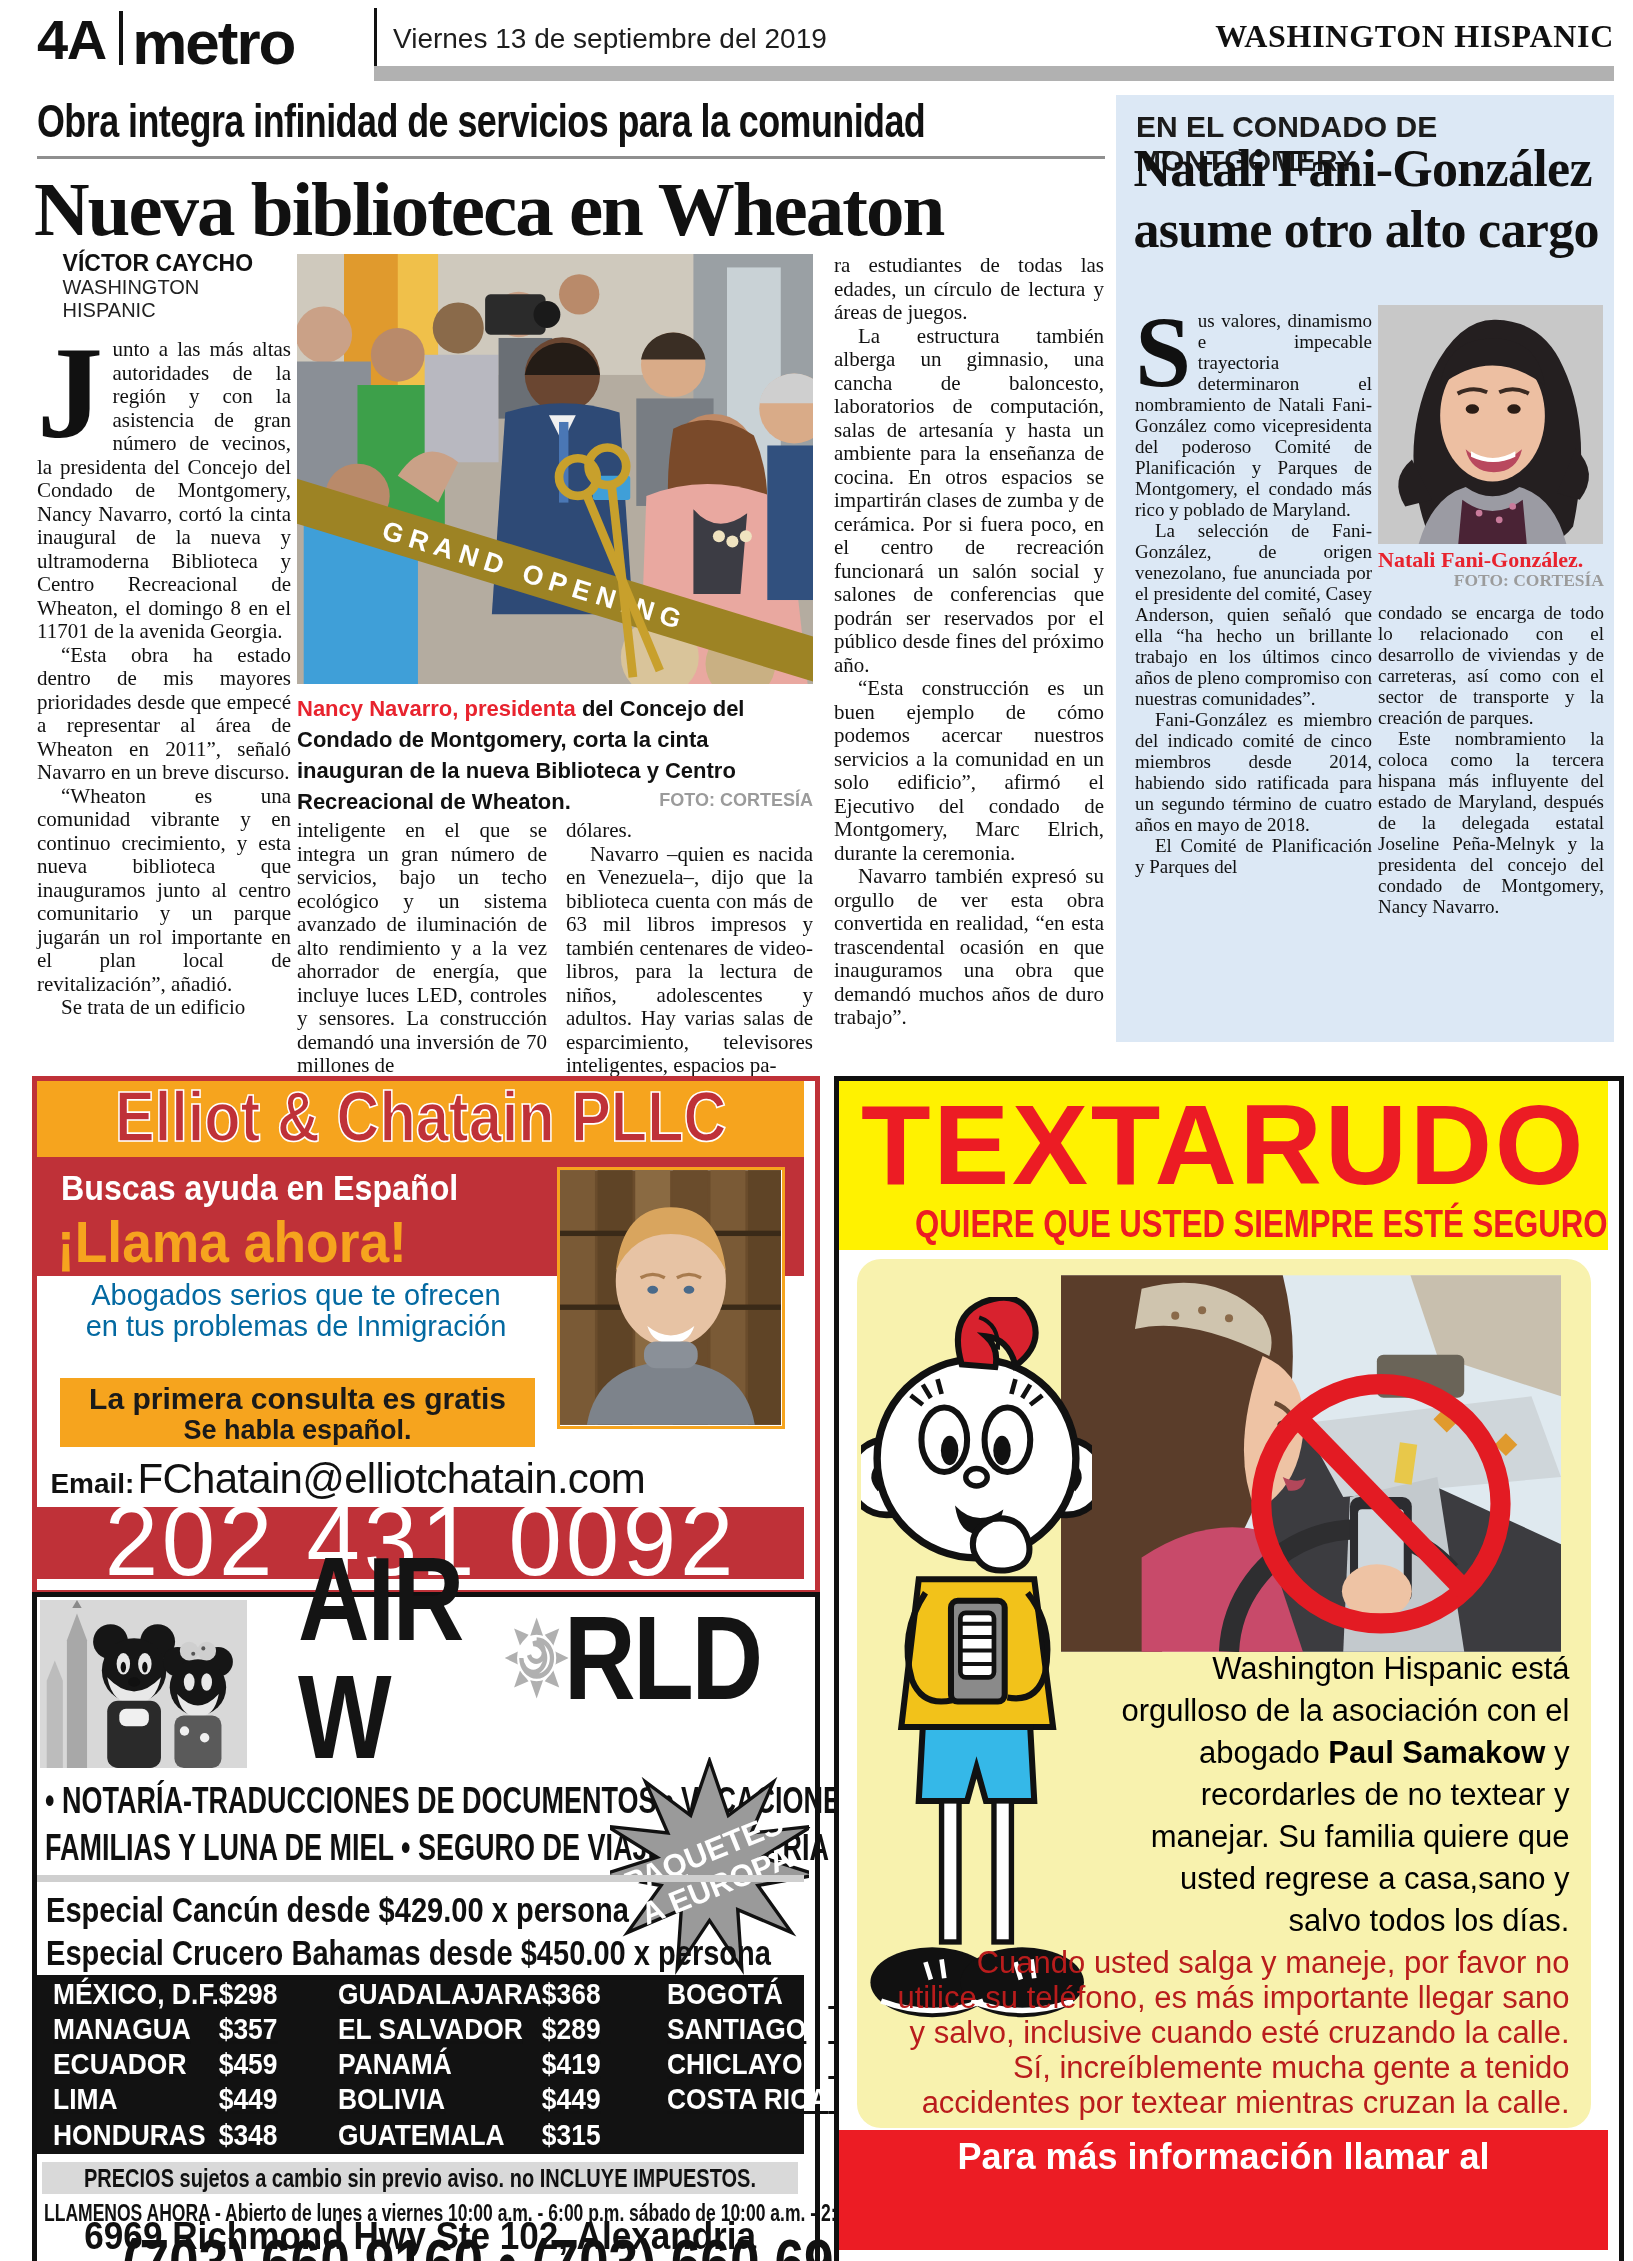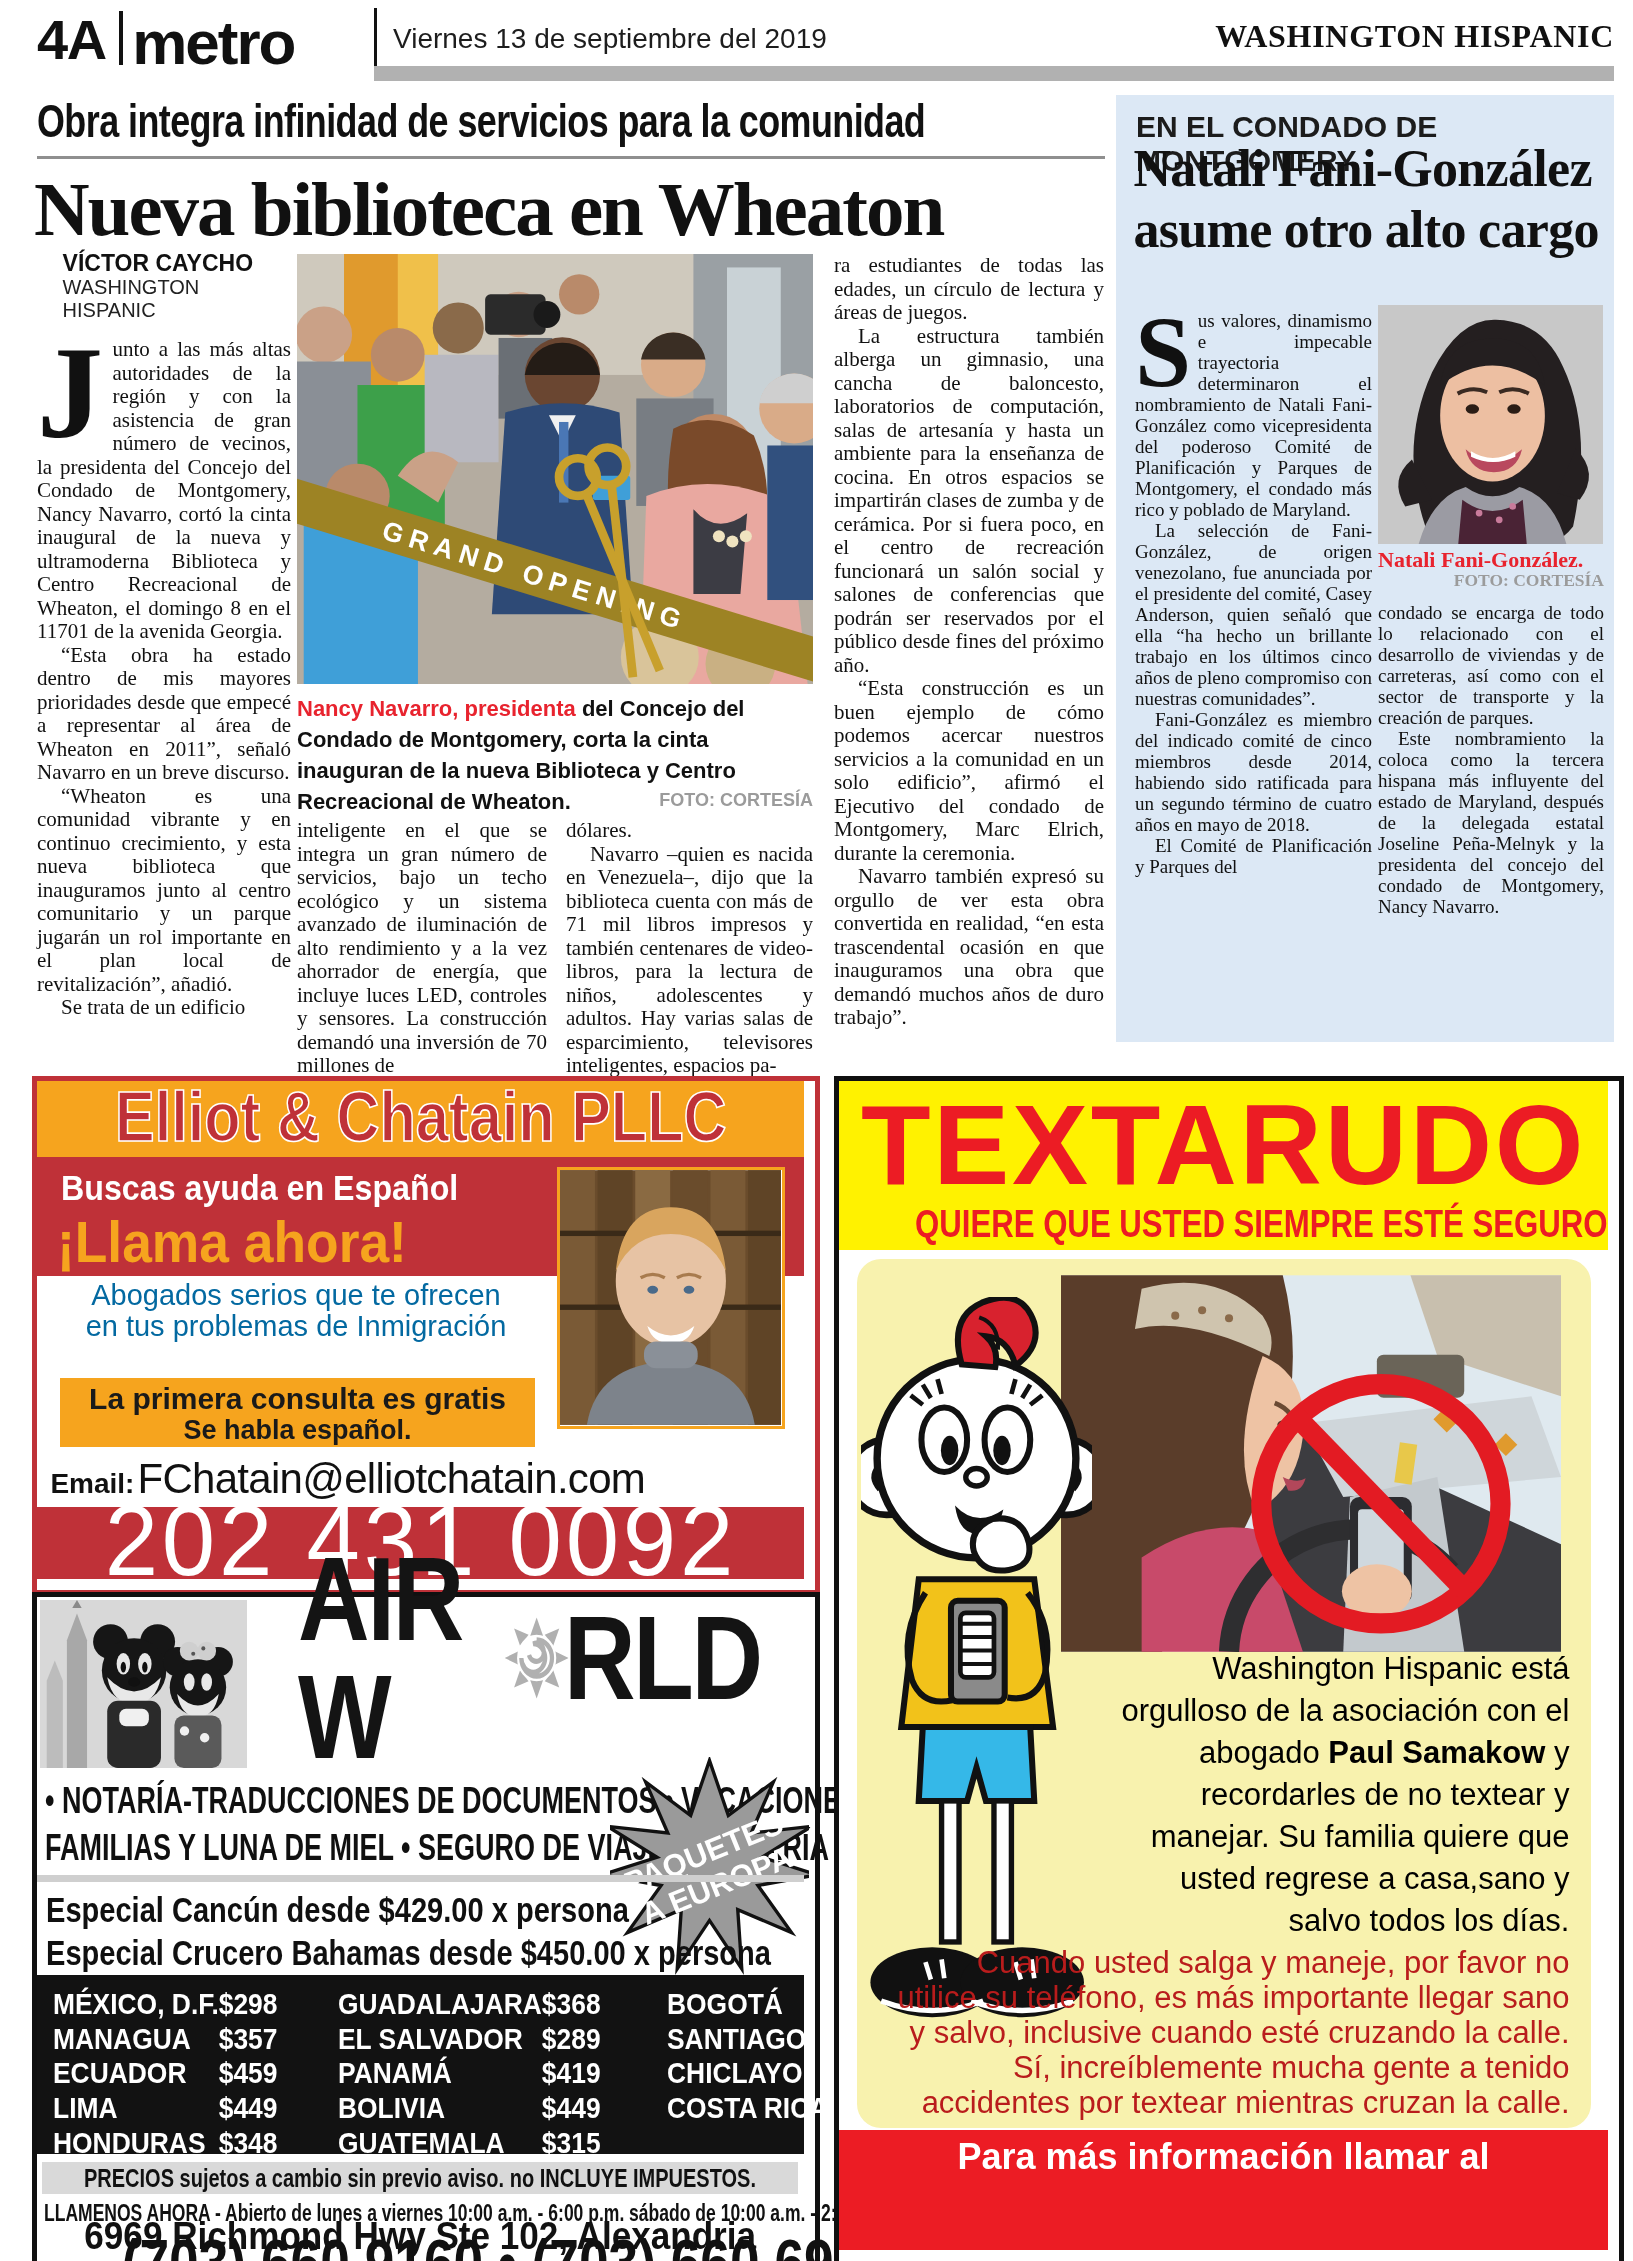--- a/index.html
+++ b/index.html
@@ -86,21 +86,21 @@
   .aw-letters{font-size:118px;font-weight:bold;letter-spacing:-2.7px;color:#141414;line-height:1;}
   .aw-travel{left:217px;top:122px;width:551px;height:46px;background:#141414;color:#fff;
              display:flex;align-items:center;justify-content:center;}
   .aw-travel span{font-size:35px;letter-spacing:31px;padding-left:31px;}
   .aw-bullets{left:8px;top:180px;width:713px;font-weight:bold;font-size:36px;line-height:47px;
               transform:scaleX(.75);transform-origin:left top;white-space:nowrap;color:#101010;}
   .aw-rule{left:0;top:278px;width:767px;height:6.7px;background:#cfcfcf;}
   .aw-esp{left:9.4px;top:292px;width:672px;font-weight:bold;font-size:35px;line-height:42px;
           transform:scaleX(.83);transform-origin:left top;white-space:nowrap;color:#101010;}
   .aw-table{left:0;top:378px;width:767px;height:179px;background:#121212;box-sizing:border-box;
-            padding:14px 16px;display:grid;grid-template-columns:1fr 1fr 1fr;column-gap:30px;row-gap:4.7px;}
+            padding:4px 16px;display:grid;grid-template-columns:1fr 1fr 1fr;column-gap:30px;row-gap:4.7px;text-decoration:underline;}
   .aw-cell{display:flex;justify-content:space-between;color:#fff;font-weight:bold;font-size:30px;
            line-height:30px;transform:scaleX(.88);transform-origin:left;white-space:nowrap;}
   .aw-notice{left:5.4px;top:565px;width:756px;height:32px;background:#d9d9d9;display:flex;align-items:center;justify-content:center;}
   .aw-notice span{font-size:25px;font-weight:bold;transform:scaleX(.8);white-space:nowrap;}
   .aw-hours{left:6.7px;top:602px;font-size:24px;font-weight:bold;transform:scaleX(.73);transform-origin:left top;white-space:nowrap;}
   .aw-phones{left:0;top:628px;width:767px;text-align:center;}
   .aw-phones span{display:inline-block;font-size:65px;font-weight:bold;letter-spacing:0;transform:scaleX(.82);white-space:nowrap;}
   .aw-addr2{left:0;top:617px;width:767px;text-align:center;}
   .aw-addr2 span{display:inline-block;font-size:39px;font-weight:bold;transform:scaleX(.9);white-space:nowrap;}
   .aw-star{left:573px;top:160px;width:199px;height:222px;}
@@ -221,21 +221,21 @@
   <div class="abs caption">
     <span class="cap-red">Nancy Navarro, presidenta</span><span> del Concejo del Condado de Montgomery, corta la cinta inauguran de la nueva Biblioteca y Centro Recreacional de Wheaton.</span>
     <span class="cap-credit">FOTO: CORTESÍA</span>
   </div>
 
   <div class="abs col col2 serif just">
     <p>inteligente en el que se integra un gran número de servicios, bajo un techo ecológico y un sistema avanzado de iluminación de alto rendimiento y a la vez ahorrador de energía, que incluye luces LED, controles y sensores. La construcción demandó una inversión de 70 millones de</p>
   </div>
   <div class="abs col col3 serif just">
     <p>dólares.</p>
-    <p>Navarro –quien es nacida en Venezuela–, dijo que la biblioteca cuenta con más de 71 mil libros impresos y también centenares de video-libros, para la lectura de niños, adolescentes y adultos. Hay varias salas de esparcimiento, televisores inteligentes, espacios pa-</p>
+    <p>Navarro –quien es nacida en Venezuela–, dijo que la biblioteca cuenta con más de 63 mil libros impresos y también centenares de video-libros, para la lectura de niños, adolescentes y adultos. Hay varias salas de esparcimiento, televisores inteligentes, espacios pa-</p>
   </div>
   <div class="abs col col4 serif just">
     <p>ra estudiantes de todas las edades, un círculo de lectura y áreas de juegos.</p>
     <p>La estructura también alberga un gimnasio, una cancha de baloncesto, laboratorios de computación, salas de artesanía y hasta un ambiente para la enseñanza de cocina. En otros espacios se impartirán clases de zumba y de cerámica. Por si fuera poco, en el centro de recreación funcionará un salón social y salones de conferencias que podrán ser reservados por el público desde fines del próximo año.</p>
     <p>“Esta construcción es un buen ejemplo de cómo podemos acercar nuestros servicios a la comunidad en un solo edificio”, afirmó el Ejecutivo del condado de Montgomery, Marc Elrich, durante la ceremonia.</p>
     <p>Navarro también expresó su orgullo de ver esta obra convertida en realidad, “en esta trascendental ocasión en que inauguramos una obra que demandó muchos años de duro trabajo”.</p>
   </div>
 
   <div class="abs bluebox">
     <div class="abs bb-kicker">EN EL CONDADO DE MONTGOMERY</div>

